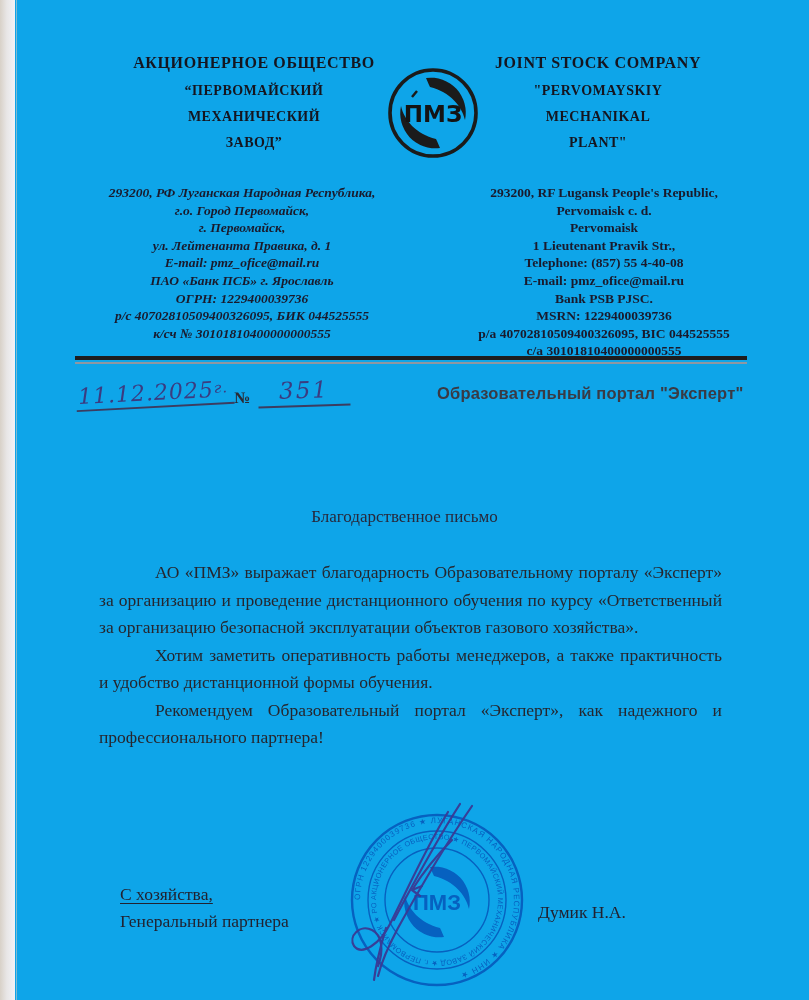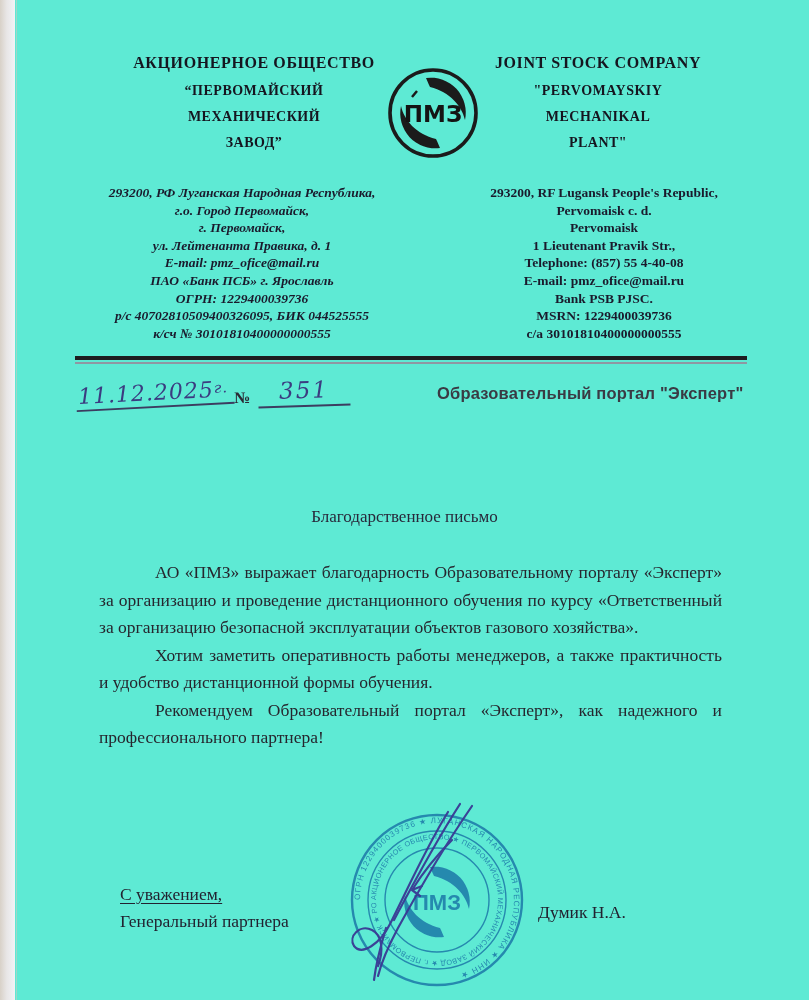--- a/index.html
+++ b/index.html
@@ -1,18 +1,18 @@
 <!DOCTYPE html>
 <html><head>
 <meta charset="utf-8">
 <style>
   html,body{margin:0;padding:0;background:#e9e9ee;}
   .page{
     position:relative;width:809px;height:1000px;margin:0 auto;
-    background:#5eead4;overflow:hidden;
+    background:#0ea5e9;overflow:hidden;
     font-family:"Liberation Serif", serif;color:#1f1f2e;
   }
   .scan-edge{
     position:absolute;left:0;top:0;width:15px;height:100%;
     background:linear-gradient(90deg,#d8d1c8 0%,#e8e6e6 45%,#f3f3f7 100%);
   }
   .scan-edge-line{
     position:absolute;left:16px;top:0;width:1px;height:100%;
     background:#cdc7bf;opacity:.6;
   }
@@ -103,40 +103,41 @@
   </div>
   <div class="addr addr-right">
     <div>293200, RF Lugansk People's Republic,</div>
     <div>Pervomaisk c. d.</div>
     <div>Pervomaisk</div>
     <div>1 Lieutenant Pravik  Str.,</div>
     <div>Telephone:  (857) 55 4-40-08</div>
     <div>E-mail: pmz_ofice@mail.ru</div>
     <div>Bank PSB PJSC.</div>
     <div>MSRN: 1229400039736</div>
+    <div>p/a 40702810509400326095, BIC 044525555</div>
     <div>c/a 30101810400000000555</div>
   </div>
 
   <div class="rule-black"></div>
   <div class="rule-gray"></div>
 
   <span class="hand ref-date"><span>11.12.2025</span><span class="suffix">г.</span></span>
   <span class="ref-no">№</span>
   <span class="hand ref-num">351</span>
 
   <div class="recipient">Образовательный портал "Эксперт"</div>
 
   <div class="letter-title">Благодарственное письмо</div>
   <div class="letter-body">
     <p>АО «ПМЗ» выражает благодарность Образовательному порталу «Эксперт» за организацию и проведение дистанционного обучения по курсу «Ответственный за организацию безопасной эксплуатации объектов газового хозяйства».</p>
     <p>Хотим заметить оперативность работы менеджеров, а также практичность и удобство дистанционной формы обучения.</p>
     <p>Рекомендуем Образовательный портал «Эксперт», как надежного и профессионального партнера!</p>
   </div>
 
-  <div class="sig-closing">С уважением,</div>
+  <div class="sig-closing">С хозяйства,</div>
   <div class="sig-position">Генеральный партнера</div>
   <div class="sig-name">Думик Н.А.</div>
 
   <svg class="stamp-svg" viewBox="0 0 180 180">
     <defs>
       <path id="ringA" d="M 90,90 m -77,0 a 77,77 0 1,1 154,0 a 77,77 0 1,1 -154,0"></path>
       <path id="ringB" d="M 90,90 m -61,0 a 61,61 0 1,1 122,0 a 61,61 0 1,1 -122,0"></path>
     </defs>
     <circle cx="90" cy="90" r="85" fill="none" stroke="#4e86cc" stroke-width="2.4"></circle>
     <circle cx="90" cy="90" r="69" fill="none" stroke="#4e86cc" stroke-width="1.4"></circle>

